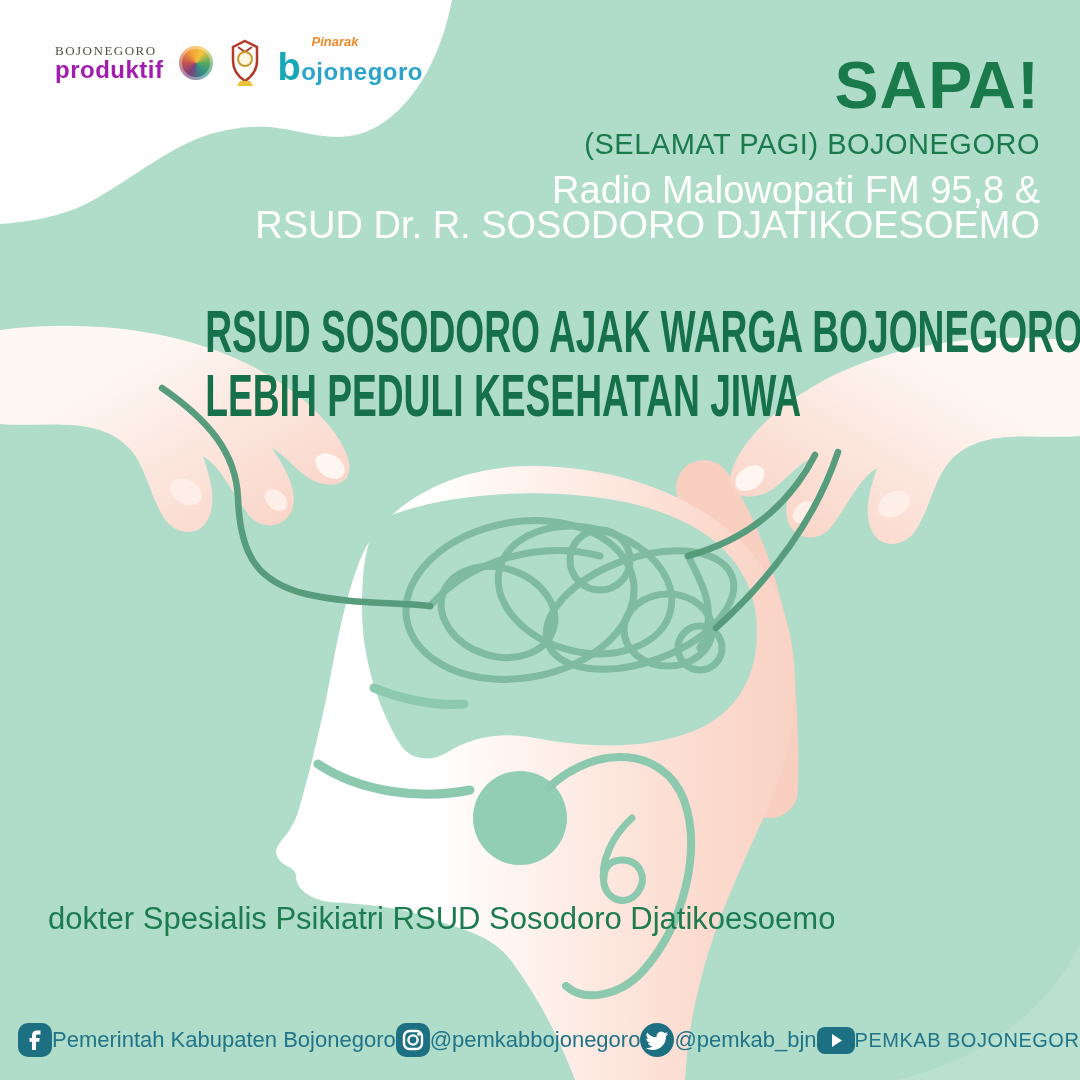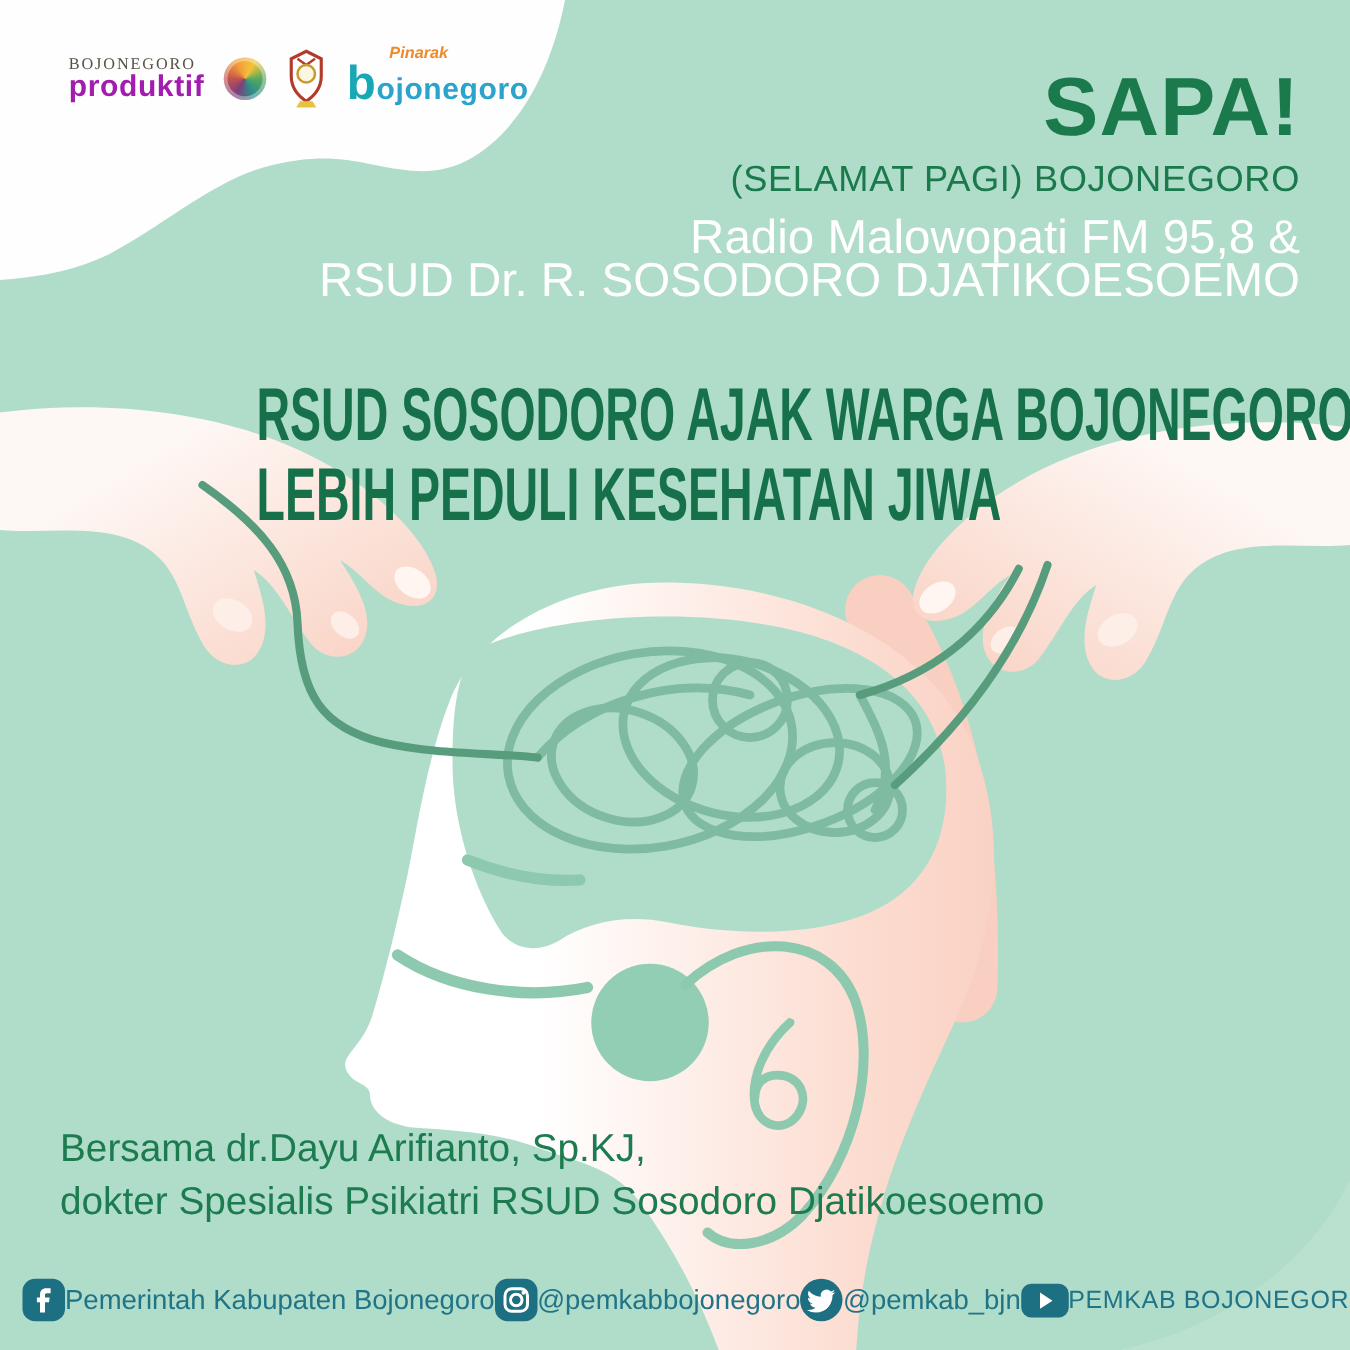--- a/index.html
+++ b/index.html
@@ -154,21 +154,20 @@
     <div class="radio first">Radio Malowopati FM 95,8 &amp;</div>
     <div class="radio">RSUD Dr. R. SOSODORO DJATIKOESOEMO</div>
   </div>
 
   <div class="headline">
     <div class="hl">RSUD SOSODORO AJAK WARGA BOJONEGORO</div>
     <div class="hl">LEBIH PEDULI KESEHATAN JIWA</div>
   </div>
 
   <div class="speaker">
-    <div>Bersama dr.Dayu Arifianto, Sp.KJ,</div>
     <div>dokter Spesialis Psikiatri RSUD Sosodoro Djatikoesoemo</div>
   </div>
 
   <div class="social">
 
     <div class="sgroup">
       <span class="sicon">
         <svg width="34" height="34" viewBox="0 0 34 34">
           <path fill="#ffffff" d="M19.5 11.5h3V7.5h-3.5c-3.2 0-5 1.9-5 5v2.5h-2.5v3.8H14V27h4v-8.2h3.2l.5-3.8H18v-2c0-.9.4-1.5 1.5-1.5z"></path>
         </svg>

